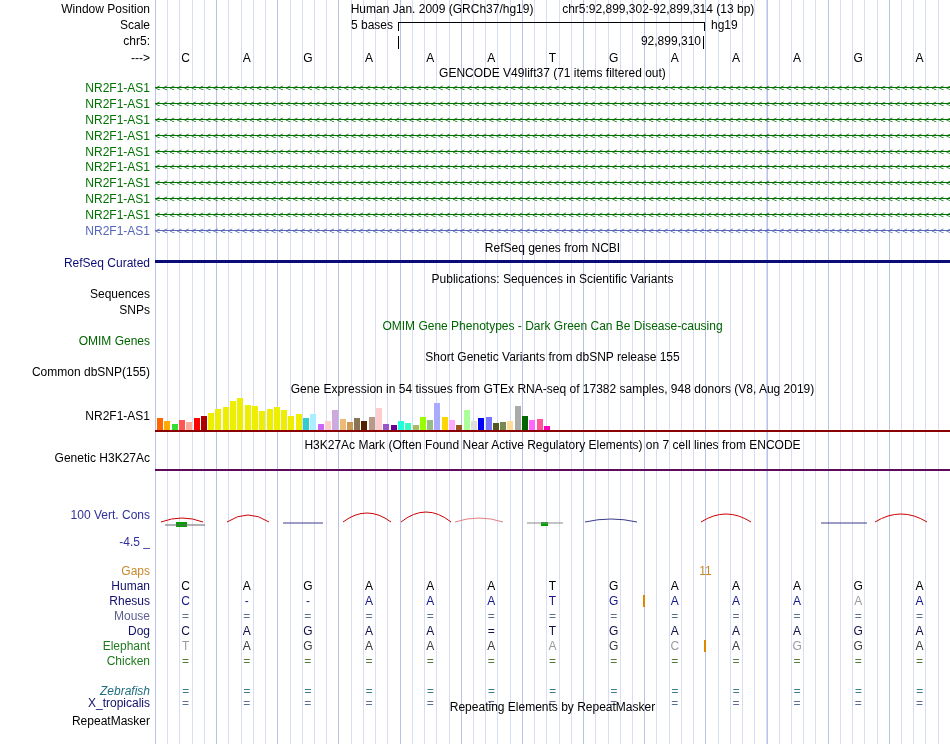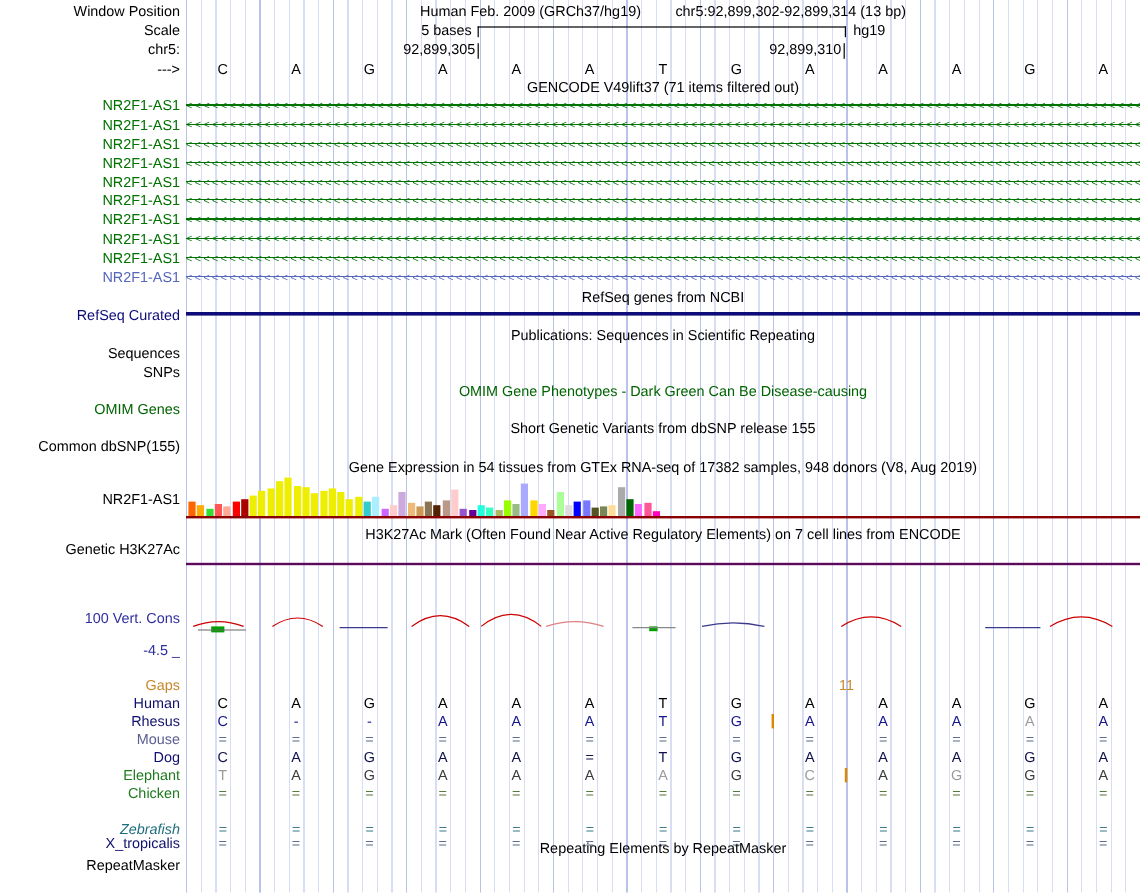--- a/index.html
+++ b/index.html
@@ -25,36 +25,35 @@
 </style>
 </head>
 <body>
 
 <div id="canvas">
   <div class="gridlines"></div>
 
   <div class="abs-row" style="top:2px">
     <div class="gutter">Window Position</div>
     <div class="center-title">
-      <span>Human Feb. 2009 (GRCh37/hg19)</span>
+      <span>Human Jan. 2009 (GRCh37/hg19)</span>
       <span style="display:inline-block;width:22px"></span>
       <span>chr5:92,899,302-92,899,314 (13 bp)</span>
     </div>
   </div>
 
   <div class="abs-row" style="top:18px">
     <div class="gutter">Scale</div>
     <div style="position:absolute;left:155px;width:238px;text-align:right">5 bases</div>
     <div class="scalebar" style="left:398px;top:4px;width:305px"></div>
     <div style="position:absolute;left:711px">hg19</div>
   </div>
 
   <div class="abs-row" style="top:34px">
     <div class="gutter">chr5:</div>
-    <div style="position:absolute;left:155px;width:241px;text-align:right">92,899,305</div>
     <div style="position:absolute;left:460px;width:241px;text-align:right">92,899,310</div>
   </div>
   <div class="tick" style="left:398px;top:36px;height:13px"></div>
   <div class="tick" style="left:703px;top:36px;height:13px"></div>
 
   <div class="abs-row" style="top:51px">
     <div class="gutter">---&gt;</div>
   <span class="col-span" style="left: 155.577px;">C</span>
       <span class="col-span" style="left: 216.73px;">A</span>
       <span class="col-span" style="left: 277.882px;">G</span>
@@ -118,21 +117,21 @@
 
   <div class="abs-row" style="top:241px">
     <div class="center-title">RefSeq genes from NCBI</div>
   </div>
   <div class="abs-row" style="top:256px">
     <div class="gutter" style="color: rgb(12, 12, 120);">RefSeq Curated</div>
   </div>
   <div class="hbar" style="top: 260px; height: 3px; background: rgb(12, 12, 120);"></div>
 
   <div class="abs-row" style="top:272px">
-    <div class="center-title">Publications: Sequences in Scientific Repeating</div>
+    <div class="center-title">Publications: Sequences in Scientific Variants</div>
   </div>
   <div class="abs-row" style="top:287px">
     <div class="gutter">Sequences</div>
   </div>
   <div class="abs-row" style="top:319px">
     <div class="center-title" style="color: rgb(0, 100, 0);">OMIM Gene Phenotypes - Dark Green Can Be Disease-causing</div>
   </div>
 
   <div class="abs-row" style="top:303px">
     <div class="gutter">SNPs</div>

